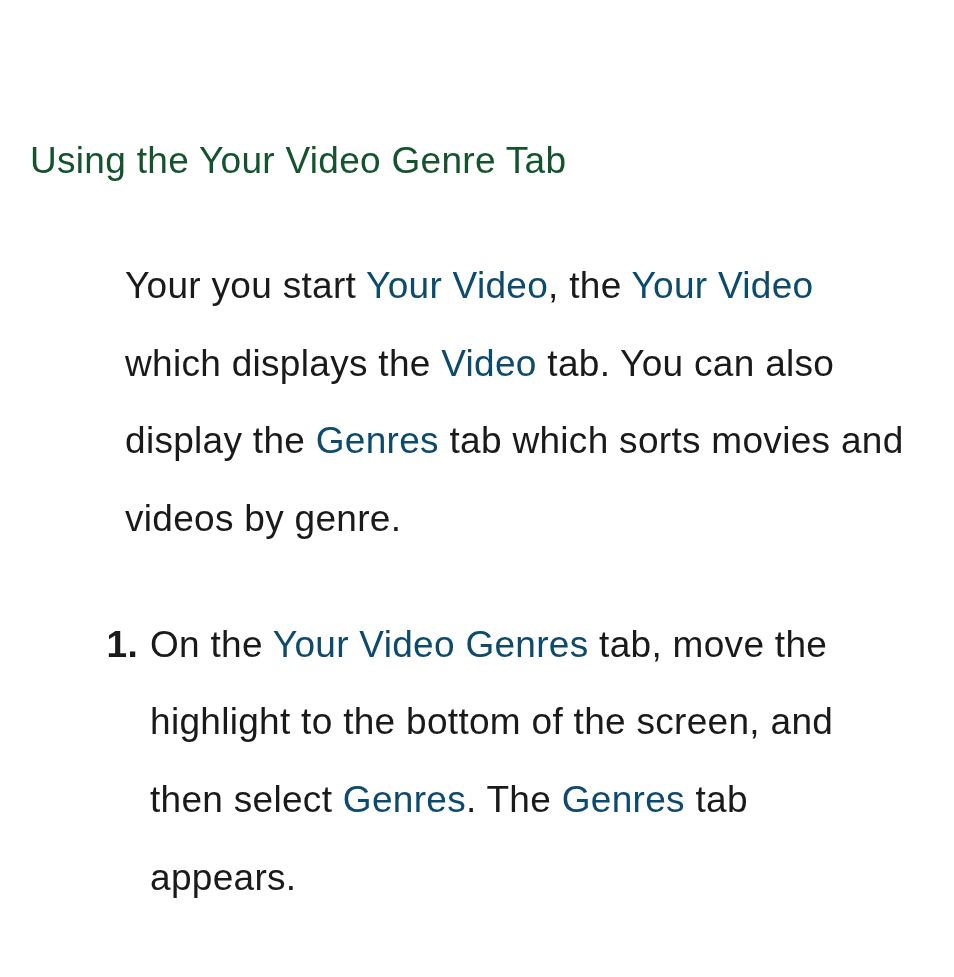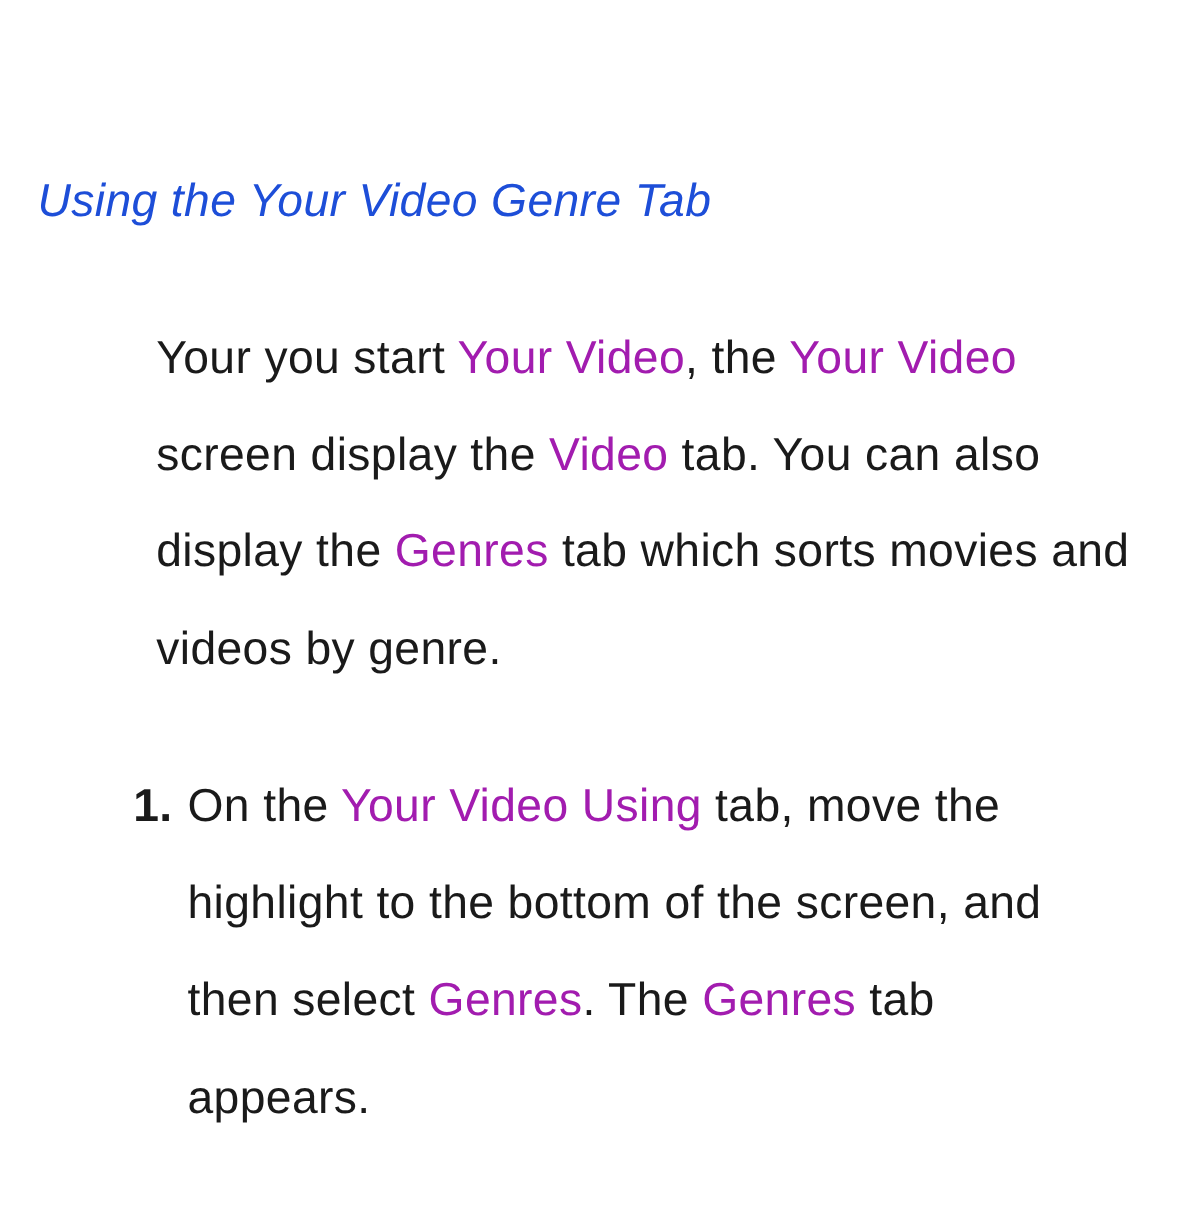--- a/index.html
+++ b/index.html
@@ -5,26 +5,25 @@
     * { margin: 0; padding: 0; box-sizing: border-box; }
     body {
       width: 954px;
       height: 977px;
       background: #fff;
       font-family: Arial, Helvetica, sans-serif;
       padding: 140px 30px 30px 30px;
       color: #1a1a1a;
     }
     .heading {
-      color: #1d4ed8;
+      color: #14532d;
       font-size: 37px;
       font-weight: 400;
       margin-bottom: 65px;
       letter-spacing: 0.3px;
-      font-style: italic;
     }
     .body-para {
       font-size: 37px;
       line-height: 2.1;
       margin-left: 95px;
       margin-right: 20px;
       margin-bottom: 48px;
       color: #1a1a1a;
       letter-spacing: 0.3px;
     }
@@ -41,29 +40,29 @@
       text-align: right;
       padding-right: 12px;
       letter-spacing: 0.3px;
     }
     .step-text {
       font-size: 37px;
       line-height: 2.1;
       flex: 1;
       letter-spacing: 0.3px;
     }
-    .hl { color: #a21caf; }
+    .hl { color: #0c4a6e; }
   </style>
 </head>
 <body>
 
 <h1 class="heading">Using the Your Video Genre Tab</h1>
 
 <p class="body-para">
-  <span>Your you start </span><span class="hl">Your Video</span><span>, the </span><span class="hl">Your Video</span><span> screen display the </span><span class="hl">Video</span><span> tab. You can also display the </span><span class="hl">Genres</span><span> tab which sorts movies and videos by genre.</span>
+  <span>Your you start </span><span class="hl">Your Video</span><span>, the </span><span class="hl">Your Video</span><span> which displays the </span><span class="hl">Video</span><span> tab. You can also display the </span><span class="hl">Genres</span><span> tab which sorts movies and videos by genre.</span>
 </p>
 
 <div class="step-row">
   <div class="step-num">1.</div>
   <div class="step-text">
-    <span>On the </span><span class="hl">Your Video Using</span><span> tab, move the highlight to the bottom of the screen, and then select </span><span class="hl">Genres</span><span>. The </span><span class="hl">Genres</span><span> tab appears.</span>
+    <span>On the </span><span class="hl">Your Video Genres</span><span> tab, move the highlight to the bottom of the screen, and then select </span><span class="hl">Genres</span><span>. The </span><span class="hl">Genres</span><span> tab appears.</span>
   </div>
 </div>
 
 </body></html>

